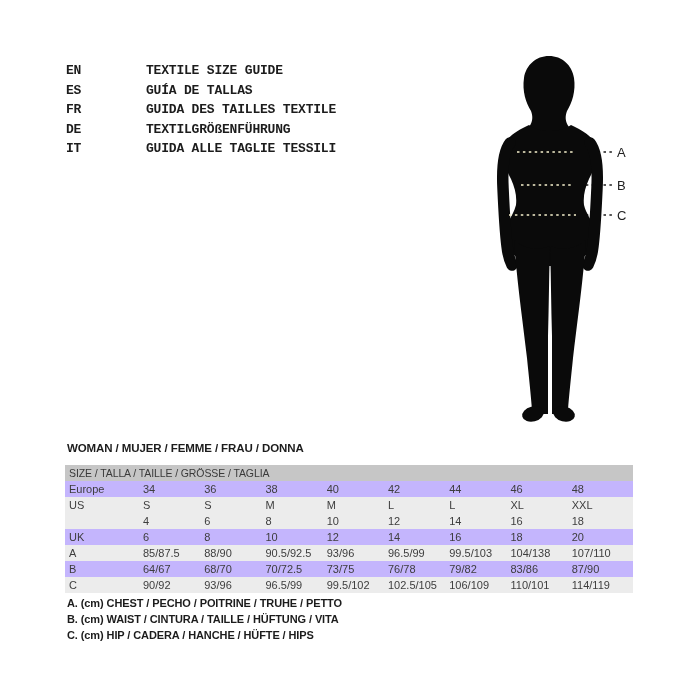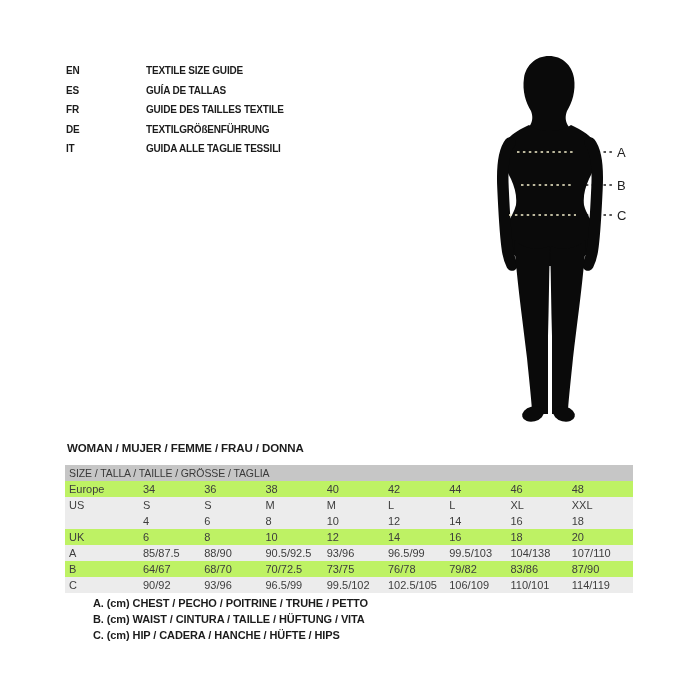--- a/index.html
+++ b/index.html
@@ -14,22 +14,22 @@
   html,body{margin:0;padding:0;}
   body{
     width:700px;height:700px;background:#ffffff;
     font-family:"Liberation Sans", sans-serif;
     -webkit-font-smoothing:antialiased;
   }
   .canvas{position:relative;width:700px;height:700px;background:#ffffff;overflow:hidden;}
 
   
   .lang-block{position:absolute;left:66px;top:61px;}
-  .lang-row{display:flex;line-height:19.6px;font-size:10px;font-weight:bold;
-            color:var(--heading-text);letter-spacing:-0.2px;}
+  .lang-row{display:flex;line-height:19.6px;font-size:13px;font-weight:bold;
+            color:var(--heading-text);letter-spacing:-0.2px;font-family:Liberation Mono, monospace;}
   .lang-code{width:42px;flex:0 0 42px;}
   .lang-text{white-space:nowrap;margin-left:38px;}
 
   
   .figure-svg{position:absolute;left:460px;top:48px;width:200px;height:380px;}
   .figure-svg .body-fill{fill:var(--silhouette);}
   .figure-svg .arm{stroke:var(--silhouette);stroke-width:11.5;stroke-linecap:round;fill:none;}
   .figure-svg .dash-dark{stroke:var(--dash-off-body);stroke-width:1.6;stroke-dasharray:2.5 3.4;}
   .figure-svg .dash-pale{stroke:var(--dash-on-body);stroke-width:1.6;stroke-dasharray:2.5 3.4;}
   .figure-svg .meas-label{font-family:"Liberation Sans",sans-serif;font-size:13px;fill:#222222;}
@@ -37,47 +37,47 @@
   
   .section-title{position:absolute;left:67px;top:442px;font-size:11.5px;font-weight:bold;
                  color:var(--heading-text);letter-spacing:-0.1px;white-space:nowrap;}
 
   
   .size-table{position:absolute;left:65px;top:443px;width:568px;font-size:11px;color:var(--table-text);margin-top:22px;}
   .size-table-header{height:16px;line-height:16px;background:var(--header-bg);
                      padding-left:4px;box-sizing:border-box;font-size:10.5px;color:#3a3a3a;
                      letter-spacing:-0.1px;}
   .t-row{display:grid;grid-template-columns:78px repeat(8,1fr);height:16px;line-height:16px;
-         align-items:center;background:#bef264;}
+         align-items:center;background:#c4b5fd;}
   .t-row.shaded{background:var(--row-alt-bg);}
   .t-label{padding-left:4px;text-align:left;}
   .t-cell{text-align:left;white-space:nowrap;}
 
   
   .legend{position:absolute;left:67px;top:596px;}
   .legend-line{font-size:11px;font-weight:bold;line-height:15.8px;color:var(--heading-text);
-               letter-spacing:-0.1px;white-space:nowrap;margin-left:26px;}
+               letter-spacing:-0.1px;white-space:nowrap;}
 </style>
 </head>
 <body>
 
 <div class="canvas">
 
   <div class="lang-block">
     <div class="lang-row">
       <span class="lang-code">EN</span>
       <span class="lang-text">TEXTILE SIZE GUIDE</span>
     </div>
     <div class="lang-row">
       <span class="lang-code">ES</span>
       <span class="lang-text">GUÍA DE TALLAS</span>
     </div>
     <div class="lang-row">
       <span class="lang-code">FR</span>
-      <span class="lang-text">GUIDE DES TAILLES TEXTILE</span>
+      <span class="lang-text">GUIDA DES TAILLES TEXTILE</span>
     </div>
     <div class="lang-row">
       <span class="lang-code">DE</span>
       <span class="lang-text">TEXTILGRÖßENFÜHRUNG</span>
     </div>
     <div class="lang-row">
       <span class="lang-code">IT</span>
       <span class="lang-text">GUIDA ALLE TAGLIE TESSILI</span>
     </div>
   </div>

